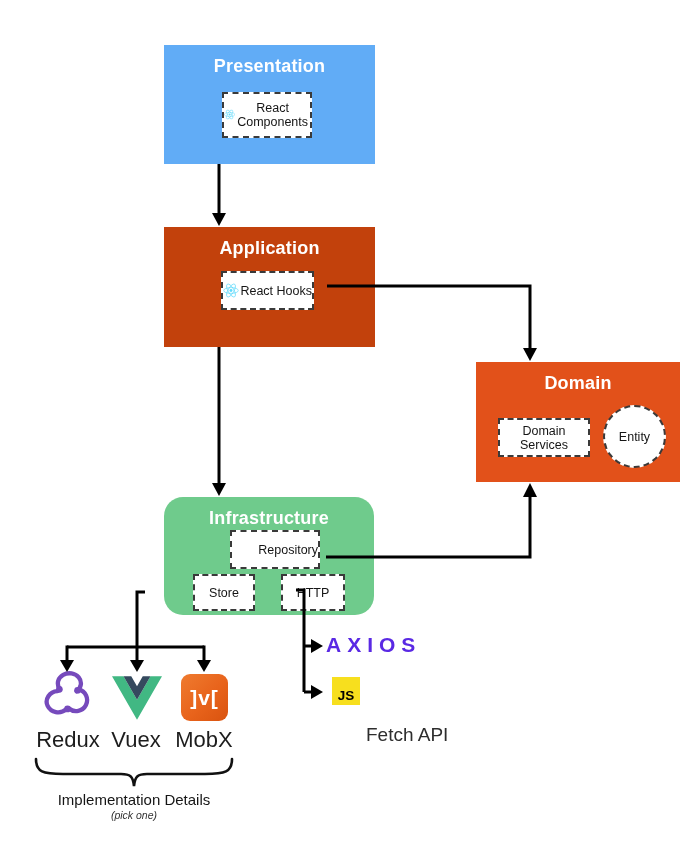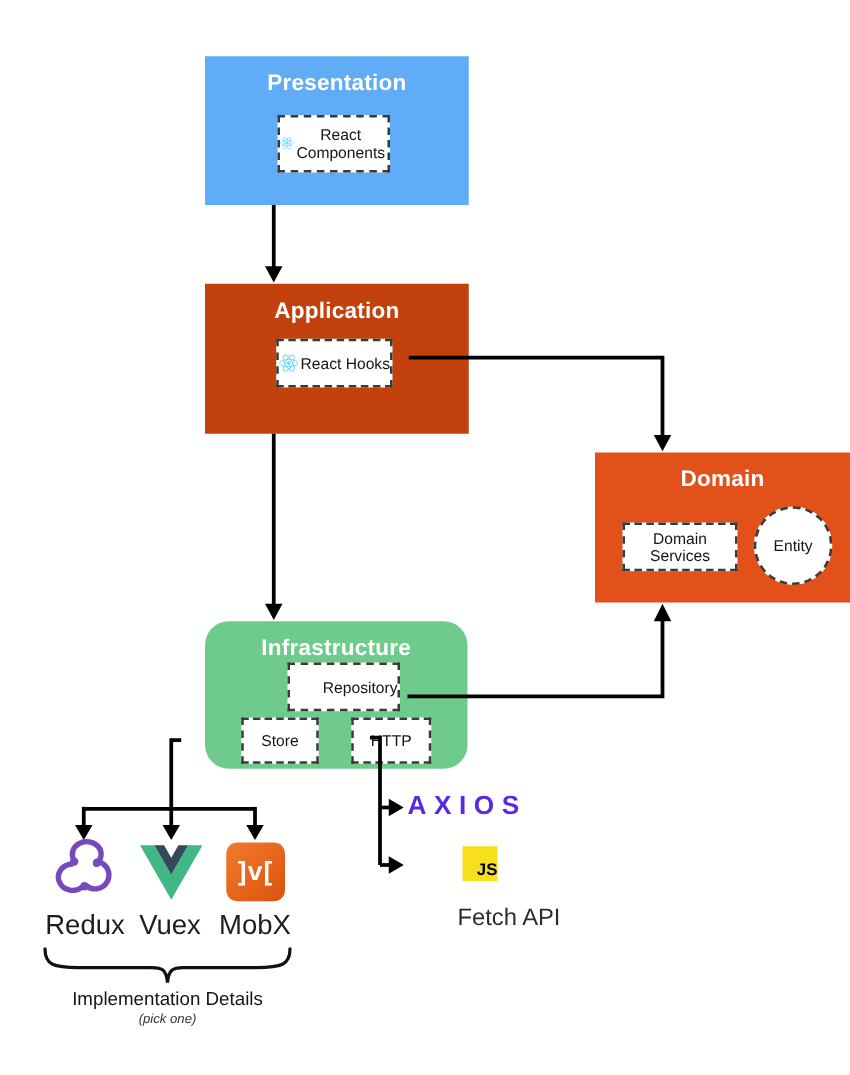--- a/index.html
+++ b/index.html
@@ -41,23 +41,23 @@
                 color:#fff; font-weight:bold; font-size:21px; letter-spacing:1px; }
   .tool-label { position:absolute; top:727px; width:72px; text-align:center;
                 font-size:22px; color:#1d1d1d; }
   #redux-label { left:32px; }
   #vuex-label  { left:100px; }
   #mobx-label  { left:168px; }
 
   #axios-wordmark { position:absolute; left:326px; top:633px; font-size:21px;
                     font-weight:800; letter-spacing:6px; color:#5A29E4; }
   #js-badge { position:absolute; left:332px; top:677px; width:28px; height:28px;
-              background:#F7DF1E; display:flex; align-items:flex-end; justify-content:flex-end;
+              background:#F7DF1E; display:flex; align-items:flex-end; justify-content:center;
               font-weight:bold; font-size:13.5px; color:#000; box-sizing:border-box;
-              padding-bottom:2px;margin-left:38px; }
+              padding-bottom:2px; }
   #fetch-label { position:absolute; left:366px; top:680px; font-size:19px; color:#2d2d2d;margin-top:44px; }
 
   #brace { position:absolute; left:33px; top:757px; }
   #annot-title { position:absolute; left:33px; top:791px; width:202px; text-align:center;
                  font-size:15px; color:#151515; }
   #annot-sub { position:absolute; left:33px; top:809px; width:202px; text-align:center;
                font-size:10.5px; font-style:italic; color:#333333; }
 </style>
 </head>
 <body>

